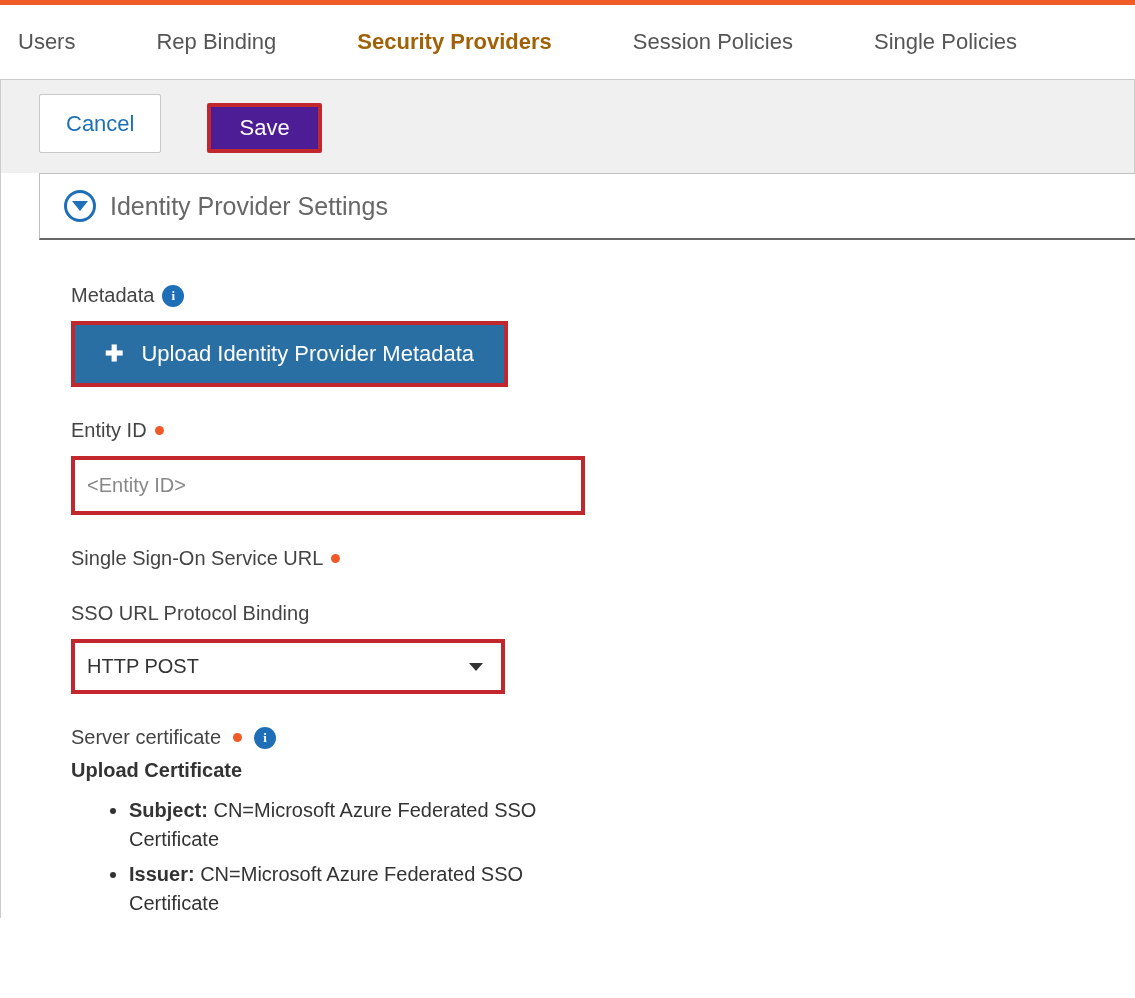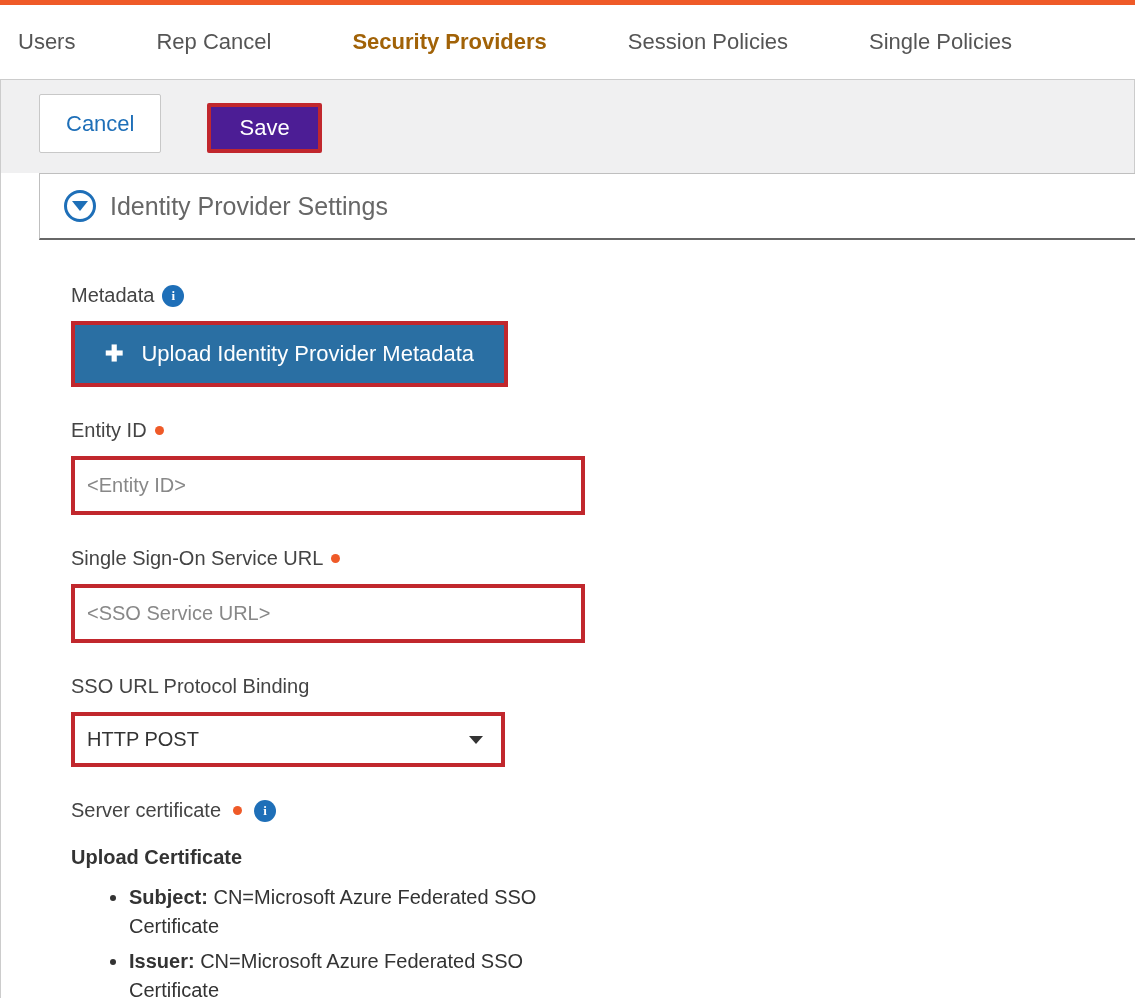--- a/index.html
+++ b/index.html
@@ -166,21 +166,21 @@
   }
   ul.cert-list li b { font-weight: 700; }
 </style>
 </head>
 <body>
 
 <div class="top-accent"></div>
 
 <nav class="tabs">
   <div class="tab">Users</div>
-  <div class="tab">Rep Cancel</div>
+  <div class="tab">Rep Binding</div>
   <div class="tab active">Security Providers</div>
   <div class="tab">Session Policies</div>
   <div class="tab">Single Policies</div>
 </nav>
 
 <div class="action-bar">
   <button class="btn btn-cancel">Cancel</button>
   <button class="btn btn-save">Save</button>
 </div>
 
@@ -212,35 +212,34 @@
         <span class="req-dot"></span>
       </div>
       <input type="text" class="text-input" placeholder="&lt;Entity ID&gt;" style="">
     </div>
 
     <div class="field-block">
       <div class="field-label">
         <span>Single Sign-On Service URL</span>
         <span class="req-dot"></span>
       </div>
-      <input type="text" class="text-input" placeholder="&lt;SSO Service URL&gt;" style="">
     </div>
 
     <div class="field-block">
       <div class="field-label">
         <span>SSO URL Protocol Binding</span>
       </div>
       <div class="select-wrap">
         <span>HTTP POST</span>
         <span class="caret"></span>
       </div>
     </div>
 
     <div class="field-block" style="margin-bottom:10px;">
-      <div class="field-label" style="margin-bottom:24px;gap:12px;">
+      <div class="field-label" style="margin-bottom:10px;gap:12px;">
         <span>Server certificate</span>
         <span class="req-dot"></span>
         <span class="info-icon">i</span>
       </div>
       <div class="cert-heading">Upload Certificate</div>
       <ul class="cert-list">
         <li>
           <b>Subject:</b>
           <span>CN=Microsoft Azure Federated SSO Certificate</span>
         </li>

